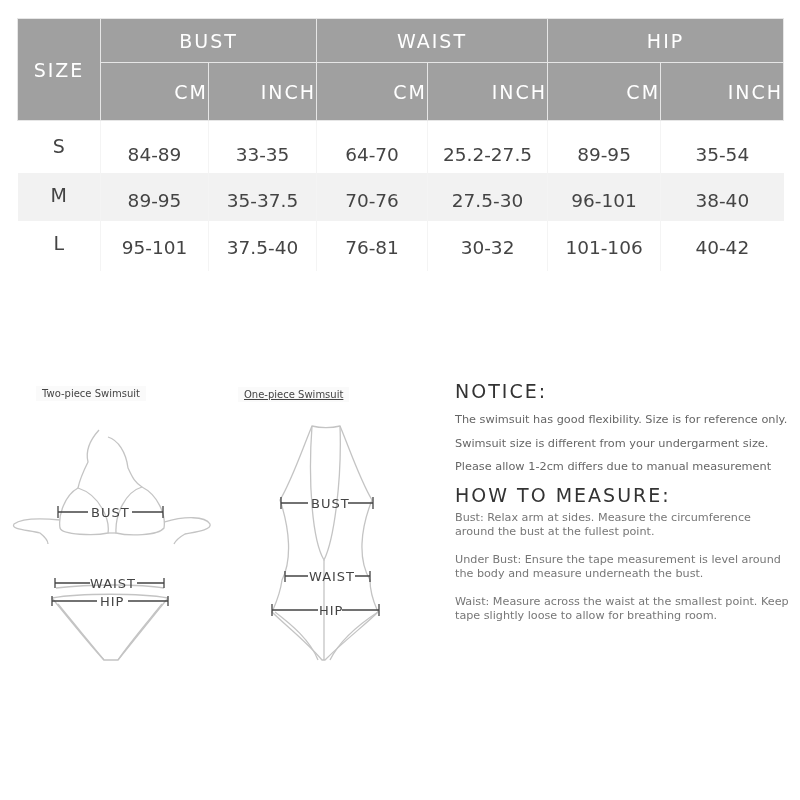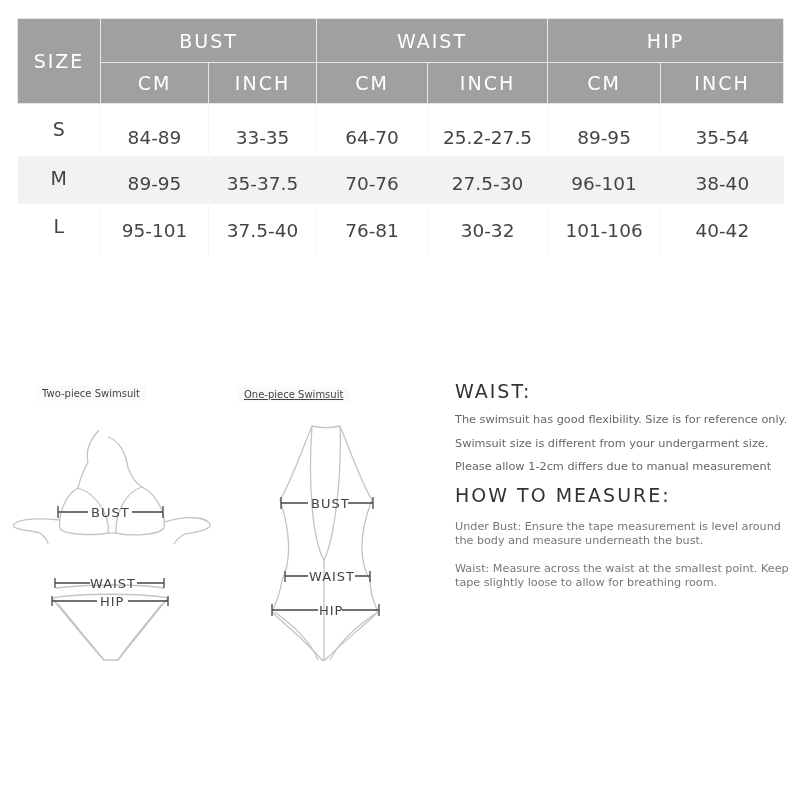--- a/index.html
+++ b/index.html
@@ -7,21 +7,21 @@
   body { position: relative; font-family: "DejaVu Sans", sans-serif; color: #444; }
 
   
   .size-table { position: absolute; left: 17px; top: 18px; width: 766px; border-collapse: collapse; table-layout: fixed; }
   .size-table th {
     background: #a0a0a0; color: #ffffff; font-weight: normal;
     font-size: 19px; letter-spacing: 2px; text-align: center;
     border: 1px solid #e6e6e6;
   }
   .size-table tr.h1 th { height: 44px; }
-  .size-table tr.h2 th { height: 41px; }
+  .size-table tr.h2 th { height: 58px; text-align: right; }
   .size-table td {
     text-align: center; font-size: 18.5px; color: #444;
     border-left: 1px solid #f4f4f4;
   }
   .size-table td:first-child { border-left: none; }
   .size-table tr.row-s td { height: 52px; }
   .size-table tr.row-m td { height: 48px; background: #f2f2f2; }
   .size-table tr.row-l td { height: 50px; }
   .size-table td.size-cell { font-size: 19px; vertical-align: top; padding-top: 14px; }
   .size-table tr.row-s td.val { padding-top: 16px; }
@@ -38,21 +38,21 @@
   }
   .diagram { position: absolute; }
   .diagram svg { display: block; }
   .mlabel { font-family: "DejaVu Sans", sans-serif; font-size: 13px; fill: #444; letter-spacing: 1px; }
 
   
   .notice { position: absolute; left: 455px; top: 380px; width: 340px; }
   .notice h2 { font-weight: normal; font-size: 19px; letter-spacing: 2px; color: #333; margin-bottom: 6px; }
   .notice p.n { font-size: 11.3px; color: #666; line-height: 23.5px; white-space: nowrap; }
   .measure { position: absolute; left: 455px; top: 484px; width: 340px; }
-  .measure h2 { font-weight: normal; font-size: 19px; letter-spacing: 2px; color: #333; margin-bottom: 14px; }
+  .measure h2 { font-weight: normal; font-size: 19px; letter-spacing: 2px; color: #333; margin-bottom: 5px; }
   .measure p.m { font-size: 11.2px; color: #777; line-height: 14px; margin-bottom: 14px; width: 335px; }
 </style>
 </head>
 <body>
 
 <table class="size-table">
   <colgroup>
     <col style="width:83px">
       <col style="width:108px">
       <col style="width:108px">
@@ -156,23 +156,24 @@
       <path d="M285 576 L308 576 M355 576 L370 576 M285 571 L285 582 M370 571 L370 582"></path>
       <path d="M272 610 L318 610 M342 610 L379 610 M272 604 L272 616 M379 604 L379 616"></path>
     </g>
     <text class="mlabel" x="311" y="508">BUST</text>
     <text class="mlabel" x="309" y="581">WAIST</text>
     <text class="mlabel" x="319" y="615">HIP</text>
   </svg>
 </div>
 
 <div class="notice">
-  <h2>WAIST:</h2>
+  <h2>NOTICE:</h2>
   <p class="n">The swimsuit has good flexibility. Size is for reference only.</p>
   <p class="n">Swimsuit size is different from your undergarment size.</p>
   <p class="n">Please allow 1-2cm differs due to manual measurement</p>
 </div>
 
 <div class="measure">
   <h2>HOW TO MEASURE:</h2>
+  <p class="m">Bust: Relax arm at sides. Measure the circumference around the bust at the fullest point.</p>
   <p class="m">Under Bust: Ensure the tape measurement is level around the body and measure underneath the bust.</p>
   <p class="m">Waist: Measure across the waist at the smallest point. Keep tape slightly loose to allow for breathing room.</p>
 </div>
 
 </body></html>

